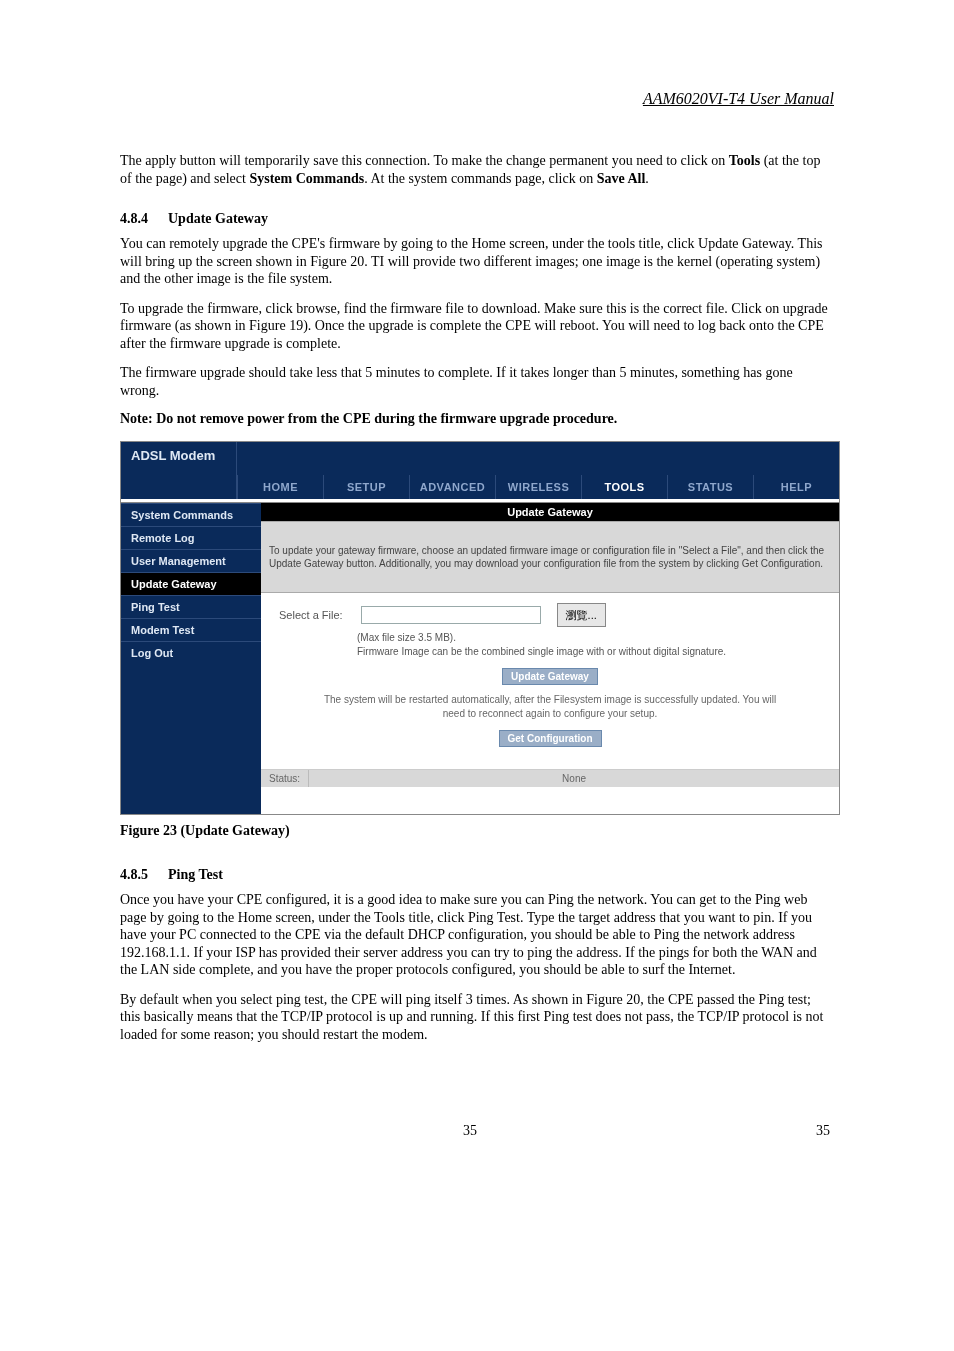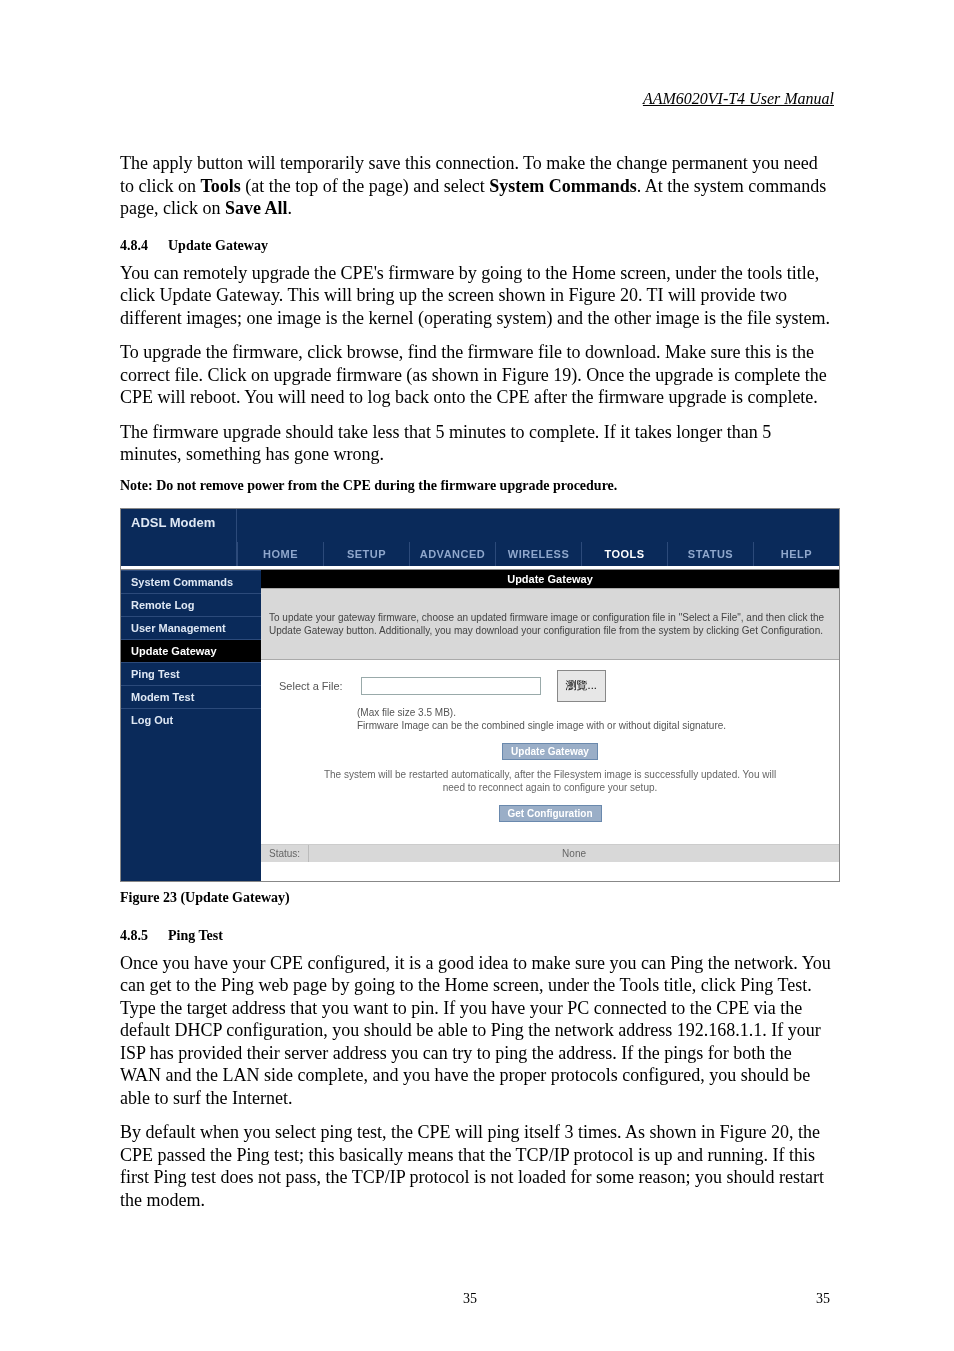--- a/index.html
+++ b/index.html
@@ -1,22 +1,22 @@
 <!DOCTYPE html>
 <html><head>
 <meta charset="utf-8">
 <style>
   * { box-sizing: border-box; margin: 0; padding: 0; }
   html, body { width: 954px; background: #fff; font-family: "Times New Roman", Times, serif; color: #000; }
   .page { padding: 90px 120px 60px 120px; }
   .header-title { text-align: right; font-style: italic; text-decoration: underline; font-size: 16px; margin-bottom: 44px; }
-  p.body { font-size: 18px; line-height: 1.25; margin-bottom: 12px; }
+  p.body { font-size: 14px; line-height: 1.25; margin-bottom: 12px; }
   p.body .bold { font-weight: bold; }
   h3.section { font-size: 14px; font-weight: bold; margin: 18px 0 8px 0; }
-  h3.section .num { display: inline-block; margin-right: 20px; }
+  h3.section .num { display: inline-block; margin-right: 20px; margin-top: 6px; }
   p.note { font-size: 14px; font-weight: bold; margin: 8px 0 14px 0; }
 
   
   .modem-wrap { width: 720px; margin: 4px auto 6px auto; }
   .modem { width: 100%; border: 1px solid #888; font-family: Verdana, Arial, sans-serif; font-size: 11px; color: #333; }
   .m-toprow { display: flex; }
   .m-brand { width: 116px; background: #0a2a5a; color: #dfe8f4; font-weight: bold; font-size: 13px; padding: 6px 10px; border-right: 1px solid #2c4a7a; }
   .m-tabs { flex: 1; display: flex; background: #0a2a5a; }
   .m-tab { flex: 1; text-align: center; color: #8fa7cc; font-weight: bold; font-size: 11px; padding: 6px 4px; letter-spacing: 0.5px; border-left: 1px solid #2c4a7a; margin-top: 33px; }
   .m-tab.active { color: #fff; }
@@ -26,21 +26,21 @@
   .m-side-item { color: #dfe8f4; font-size: 11px; padding: 5px 10px; border-top: 1px solid #2c4a7a; cursor: pointer; font-weight: bold; }
   .m-side-item.active { background: #000; color: #fff; }
   .m-side-spacer { flex: 1; background: #0a2a5a; min-height: 150px; }
   .m-main { flex: 1; display: flex; flex-direction: column; }
   .m-banner { background: #000; color: #fff; text-align: center; font-weight: bold; padding: 3px 0; font-size: 11px; }
   .m-desc { background: #d8d8d8; color: #444; font-size: 10px; padding: 22px 8px; border-top: 1px solid #aaa; border-bottom: 1px solid #aaa; line-height: 1.3; }
   .m-form { padding: 10px 18px 14px 18px; background: #fff; font-size: 11px; color: #555; }
   .m-row1 { display: flex; align-items: center; gap: 16px; margin-bottom: 4px; }
   .m-row1 .lbl { margin-right: 2px; }
   .m-input { border: 1px solid #9aa; height: 18px; width: 180px; background: #fff; }
-  .m-browse { font-family: sans-serif; font-size: 11px; padding: 0 8px; height: 32px; border: 1px solid #888; background: #e7e7e7; }
+  .m-browse { font-family: sans-serif; font-size: 11px; padding: 0 8px; height: 24px; border: 1px solid #888; background: #e7e7e7; }
   .m-hint { margin-left: 78px; font-size: 10px; line-height: 1.35; margin-bottom: 10px; }
   .m-btn { display: inline-block; background: #9aaec7; color: #fff; font-weight: bold; font-size: 10px; padding: 2px 8px; border: 1px solid #6a89ad; }
   .m-center { text-align: center; margin: 8px 0; }
   .m-smalltext { text-align: center; font-size: 10px; color: #666; padding: 0 40px; line-height: 1.35; margin-bottom: 10px; }
   .m-status { display: flex; border-top: 1px solid #ccc; background: #d8d8d8; font-size: 10px; color: #666; }
   .m-status .s-l { padding: 3px 8px; border-right: 1px solid #bbb; }
   .m-status .s-r { flex:1; text-align: center; padding: 3px 8px; }
 
   .fig-caption { text-align: left; font-weight: bold; font-size: 14px; margin: 8px 0 22px 0; }
 

